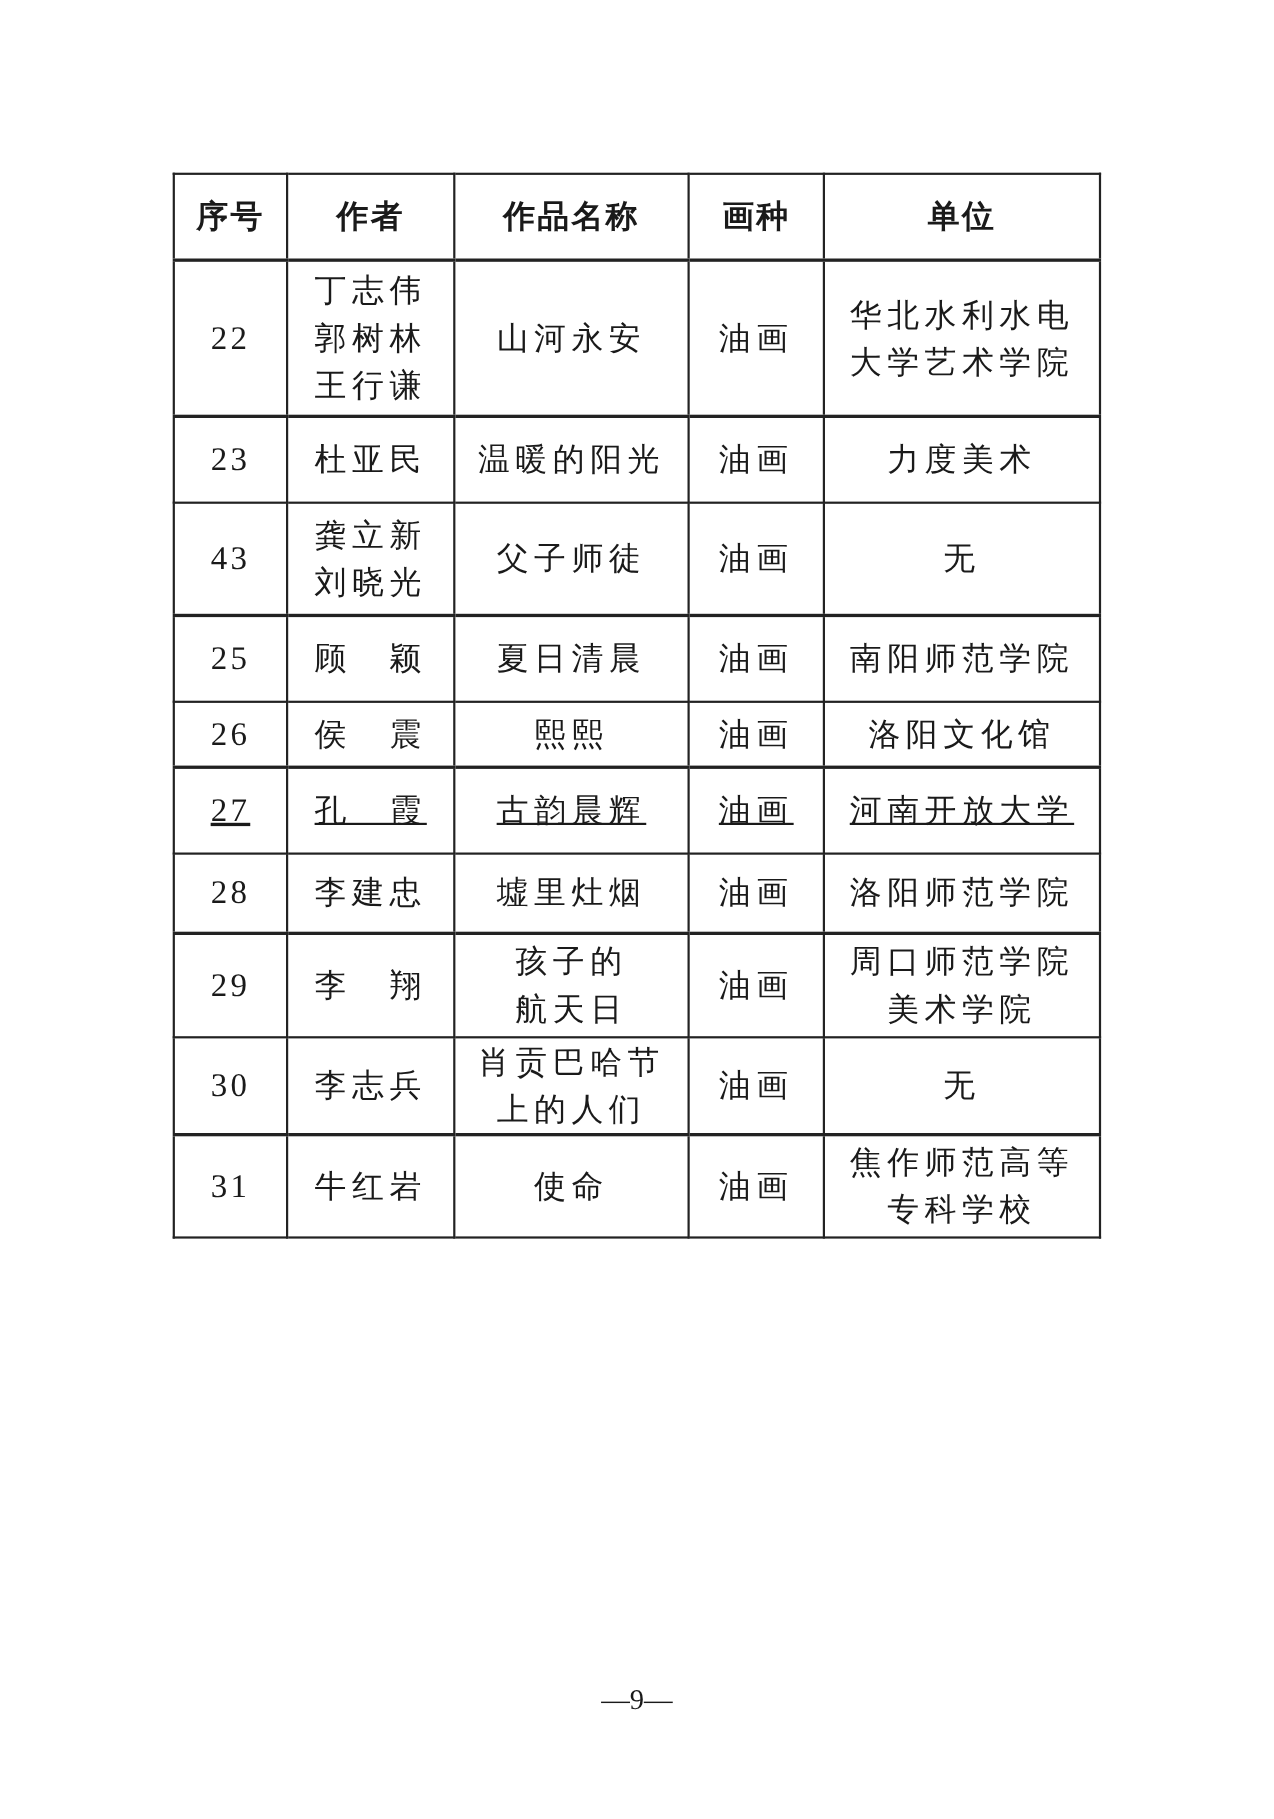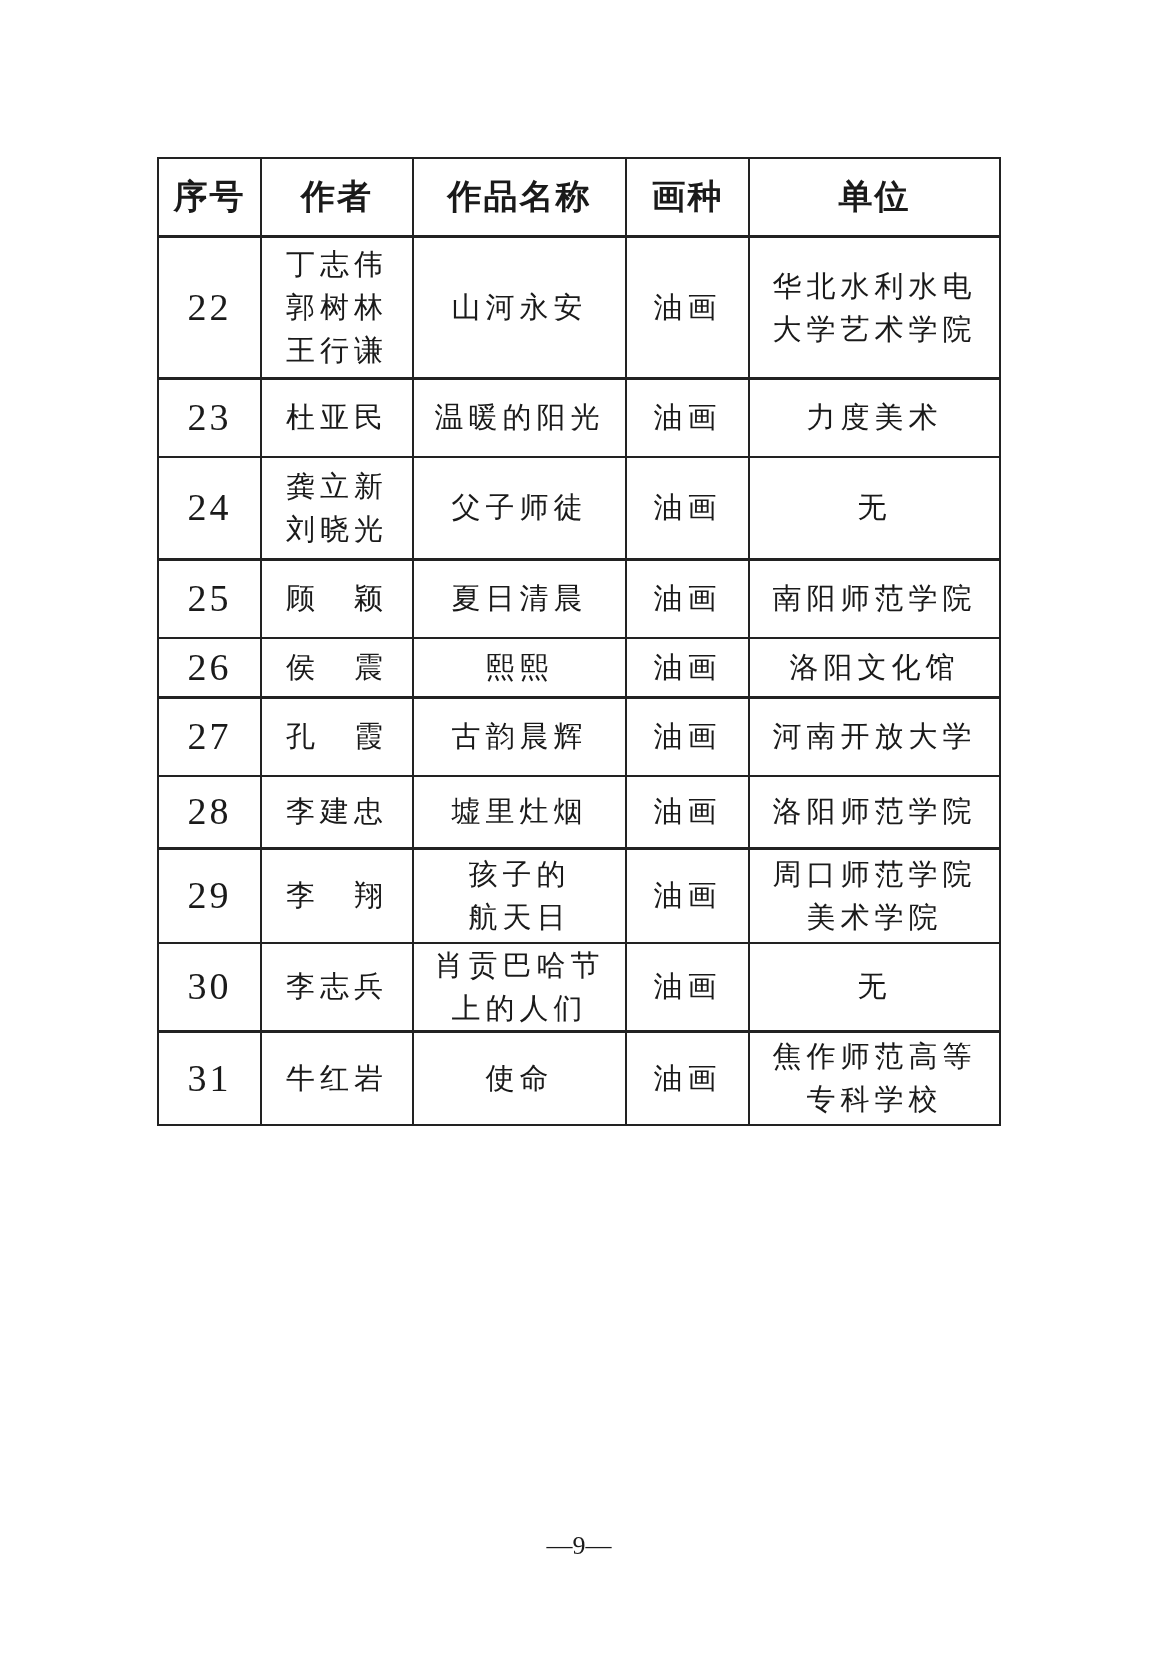--- a/index.html
+++ b/index.html
@@ -31,33 +31,33 @@
     table.roster th, table.roster td {
       border: 2px solid #222;
       text-align: center;
       vertical-align: middle;
       padding: 0;
     }
     table.roster tr:nth-child(odd) td, table.roster tr:nth-child(odd) th { border-bottom-width: 3px; }
     table.roster th {
       font-family: "DejaVu Sans", "Liberation Sans", sans-serif;
       font-weight: bold;
-      font-size: 34px;
+      font-size: 29px;
       letter-spacing: 2px;
       height: 76px;
     }
     table.roster td {
       font-size: 29px;
       line-height: 43px;
       letter-spacing: 5px;
       font-weight: normal;
     }
     table.roster td.num {
       font-family: "Liberation Serif", "DejaVu Serif", serif;
-      font-size: 38px;
+      font-size: 30px;
       letter-spacing: 3px;
     }
     .line { display: block; white-space: nowrap; }
     .page-number {
       position: absolute;
       left: 0;
       width: 1158px;
       top: 1531px;
       text-align: center;
       font-family: "Liberation Serif", "DejaVu Serif", serif;
@@ -109,21 +109,21 @@
         </td>
         <td>
           <span class="line">温暖的阳光</span>
         </td>
         <td>油画</td>
         <td>
           <span class="line">力度美术</span>
         </td>
       </tr>
       <tr style="height: 103px;">
-        <td class="num">24</td>
+        <td class="num">43</td>
         <td>
           <span class="line">龚立新</span>
           <span class="line">刘晓光</span>
         </td>
         <td>
           <span class="line">父子师徒</span>
         </td>
         <td>油画</td>
         <td>
           <span class="line">无</span>
@@ -148,21 +148,21 @@
           <span class="line">侯　震</span>
         </td>
         <td>
           <span class="line">熙熙</span>
         </td>
         <td>油画</td>
         <td>
           <span class="line">洛阳文化馆</span>
         </td>
       </tr>
-      <tr style="height: 78px;">
+      <tr style="height: 78px; text-decoration: underline;">
         <td class="num">27</td>
         <td>
           <span class="line">孔　霞</span>
         </td>
         <td>
           <span class="line">古韵晨辉</span>
         </td>
         <td>油画</td>
         <td>
           <span class="line">河南开放大学</span>

